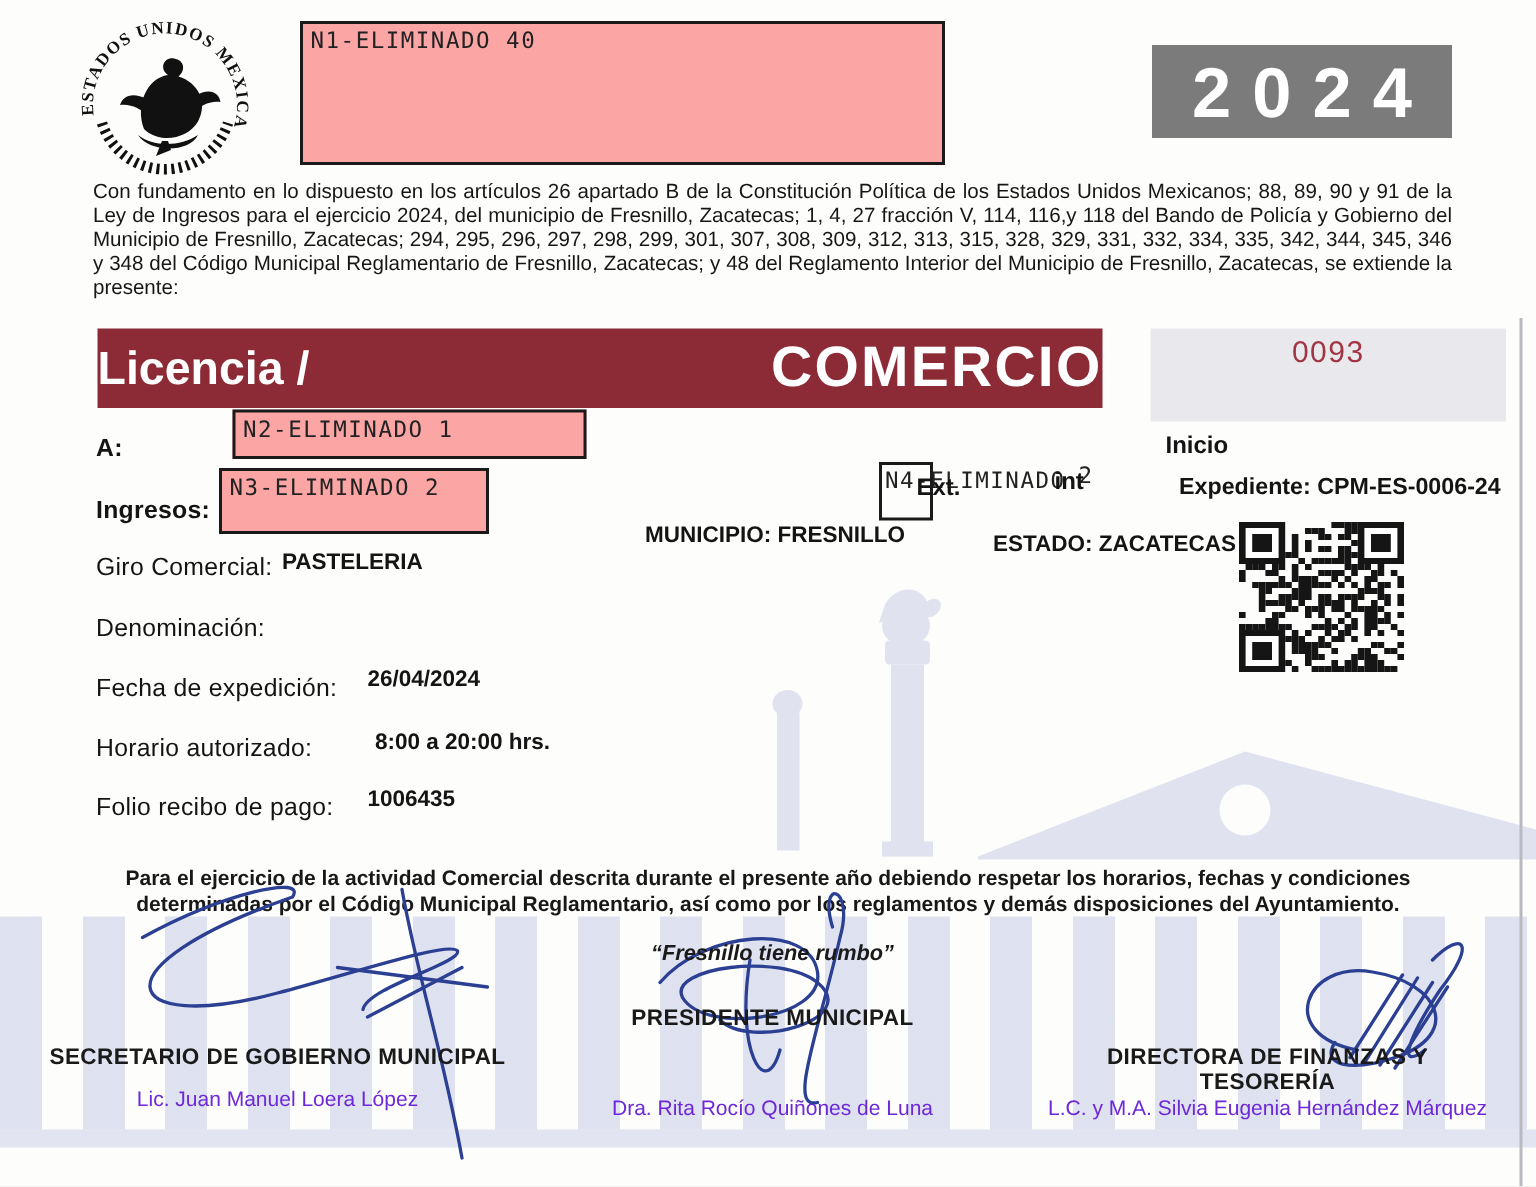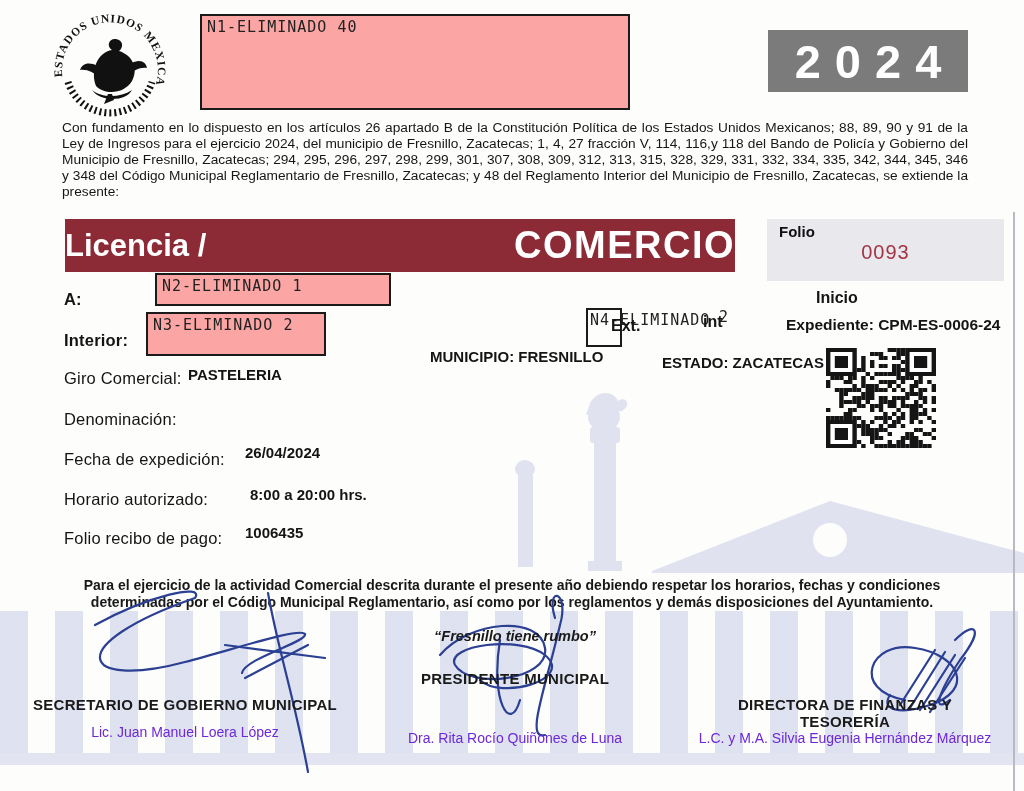--- a/index.html
+++ b/index.html
@@ -101,31 +101,30 @@
   </div>
 
   <div class="abs legal" style="left:62px;top:120px;width:906px;">Con fundamento en lo dispuesto en los artículos 26 apartado B de la Constitución Política de los Estados Unidos Mexicanos; 88, 89, 90 y 91 de la Ley de Ingresos para el ejercicio 2024, del municipio de Fresnillo, Zacatecas; 1, 4, 27 fracción V, 114, 116,y 118 del Bando de Policía y Gobierno del Municipio de Fresnillo, Zacatecas; 294, 295, 296, 297, 298, 299, 301, 307, 308, 309, 312, 313, 315, 328, 329, 331, 332, 334, 335, 342, 344, 345, 346 y 348 del Código Municipal Reglamentario de Fresnillo, Zacatecas; y 48 del Reglamento Interior del Municipio de Fresnillo, Zacatecas, se extiende la presente:</div>
 
   <div class="abs banner" style="left:65px;top:219px;width:670px;height:53px;background:#8c2a36;">
     <span class="t1">Licencia /</span>
     <span class="t2">COMERCIO</span>
   </div>
 
   <div class="abs folio-box" style="left:767px;top:219px;width:237px;height:62px;background:#e9e9ed;">
-    <div class="fl">Folio</div>
     <div class="fv" style="color:#a23543;">0093</div>
   </div>
 
   <div class="abs lbl" style="left:64px;top:290px;font-weight:bold;">A:</div>
   <div class="abs redact-box" style="left:155px;top:273px;width:236px;height:33px;">
     <span class="mono">N2-ELIMINADO 1</span>
   </div>
-  <div class="abs boldlbl" style="left:777px;top:289px;font-size:16px;margin-left:39px;">Inicio</div>
-
-  <div class="abs lbl" style="left:64px;top:331px;font-weight:bold;">Interior:</div>
+  <div class="abs boldlbl" style="left:777px;top:289px;font-size:16px;">Inicio</div>
+
+  <div class="abs lbl" style="left:64px;top:331px;font-weight:bold;">Ingresos:</div>
   <div class="abs redact-box" style="left:146px;top:312px;width:180px;height:44px;">
     <span class="mono">N3-ELIMINADO 2</span>
   </div>
 
   <div class="abs" style="left:586px;top:308px;width:32px;height:35px;border:2px solid #1a1a1a;"></div>
   <span class="abs mono" style="left:590px;top:311px;">N4-ELIMINADO</span>
   <span class="abs mono" style="left:719px;top:308px;">2</span>
   <span class="abs boldlbl" style="left:611px;top:317px;font-size:16px;">Ext.</span>
   <span class="abs boldlbl" style="left:703px;top:313px;font-size:16px;">int</span>
 

